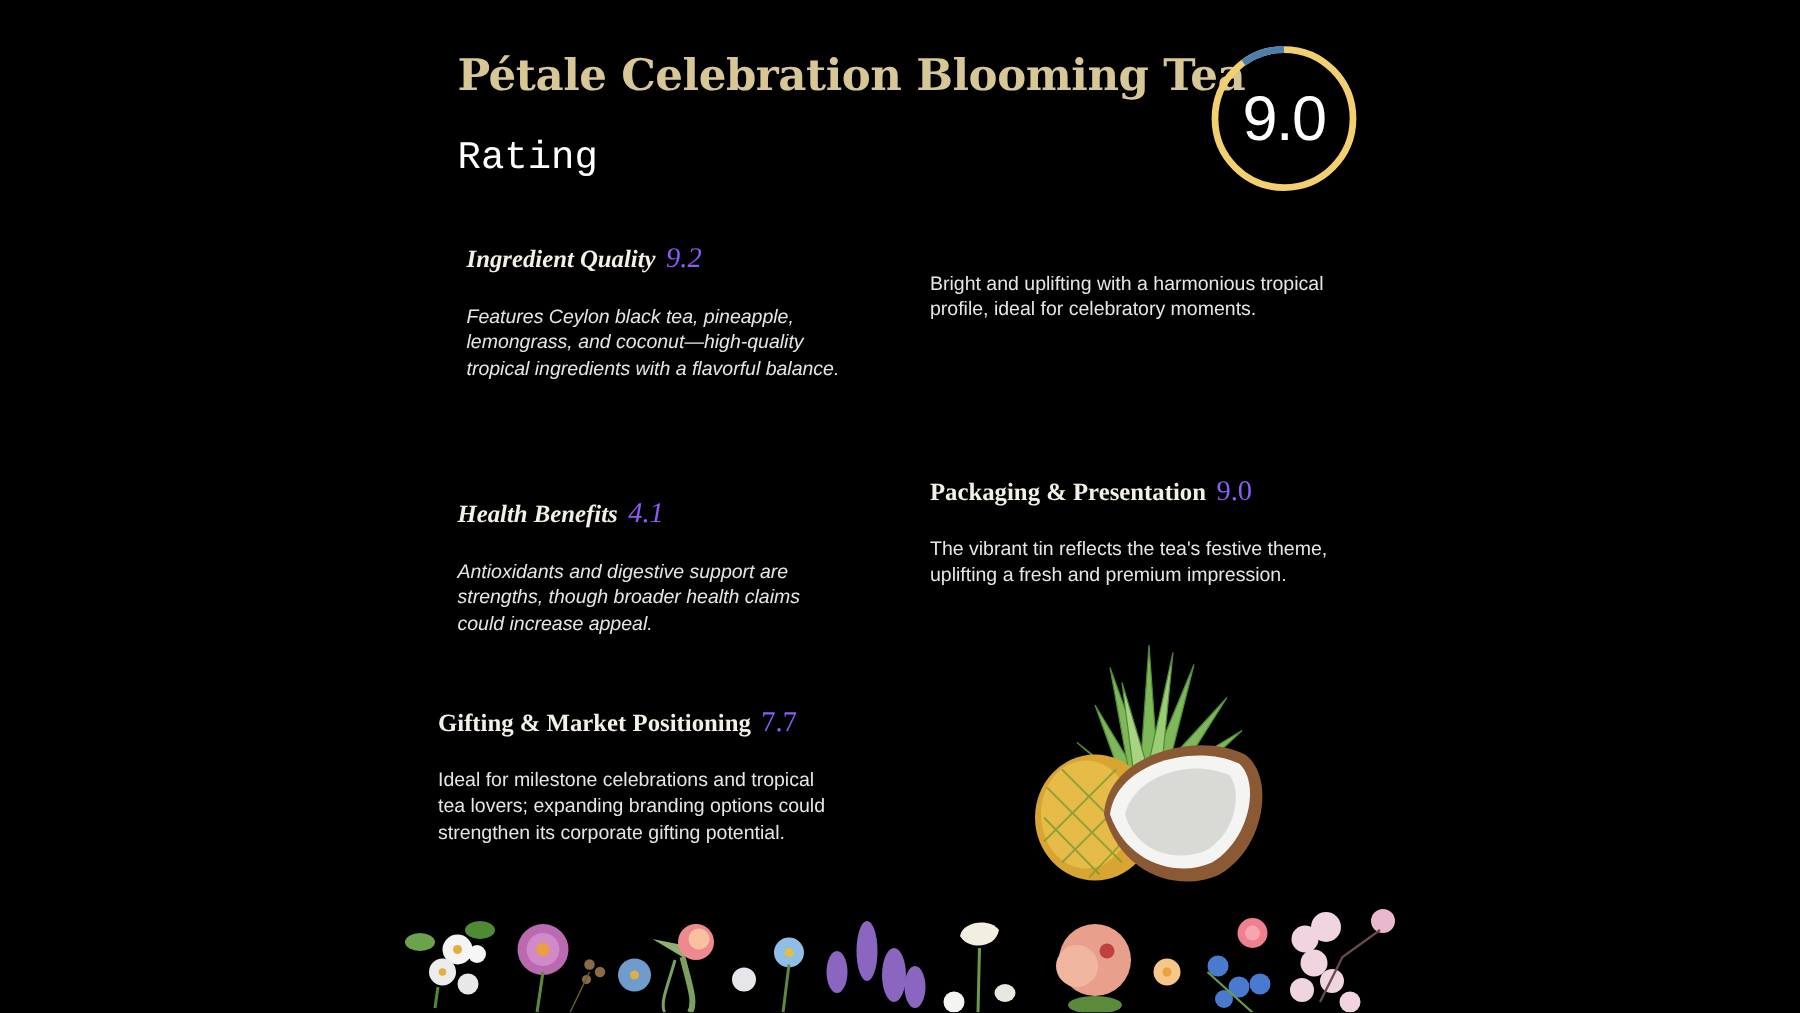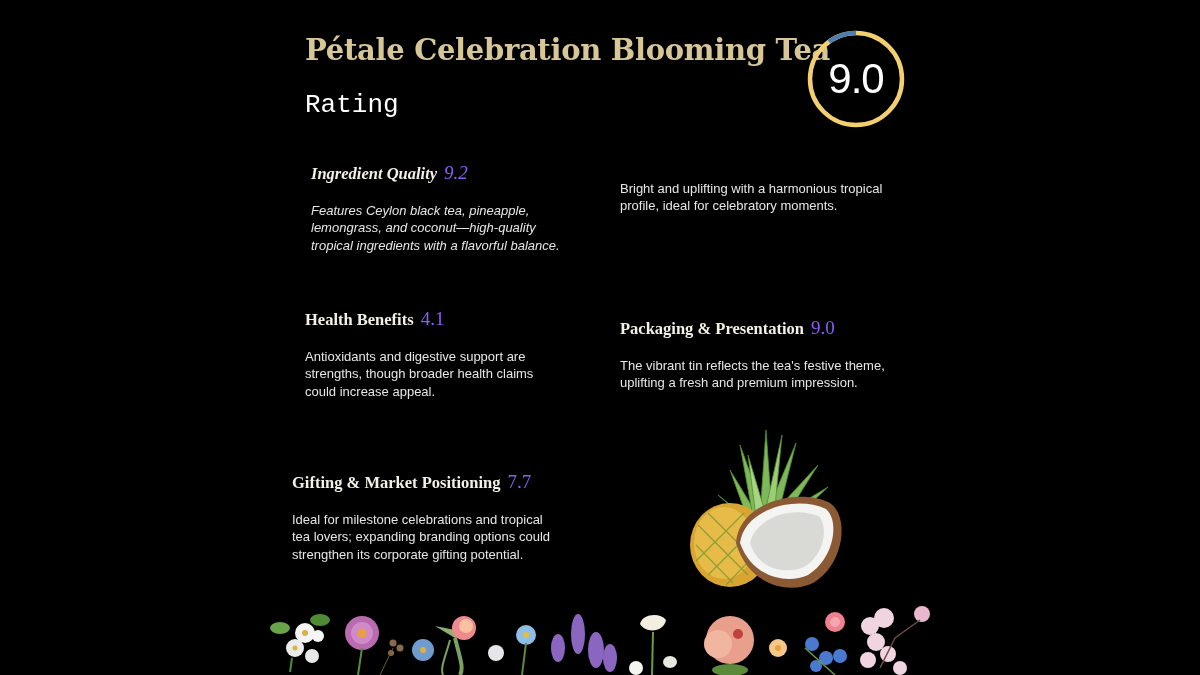--- a/index.html
+++ b/index.html
@@ -56,21 +56,21 @@
     <span class="crit-name">Ingredient Quality</span>
     <span class="crit-score">9.2</span>
   </div>
   <div class="crit-desc" style="width:262px;">Features Ceylon black tea, pineapple, lemongrass, and coconut—high-quality tropical ingredients with a flavorful balance.</div>
 </div>
 
 <div class="criterion" style="left:620px; top:162px;">
   <div class="crit-desc" style="width:280px;">Bright and uplifting with a harmonious tropical profile, ideal for celebratory moments.</div>
 </div>
 
-<div class="criterion" style="left:305px; top:308px;">
+<div class="criterion" style="left:305px; top:332px;font-style:italic;">
   <div class="crit-head">
     <span class="crit-name">Health Benefits</span>
     <span class="crit-score">4.1</span>
   </div>
   <div class="crit-desc" style="width:240px;">Antioxidants and digestive support are strengths, though broader health claims could increase appeal.</div>
 </div>
 
 <div class="criterion" style="left:620px; top:317px;">
   <div class="crit-head">
     <span class="crit-name">Packaging &amp; Presentation</span>

